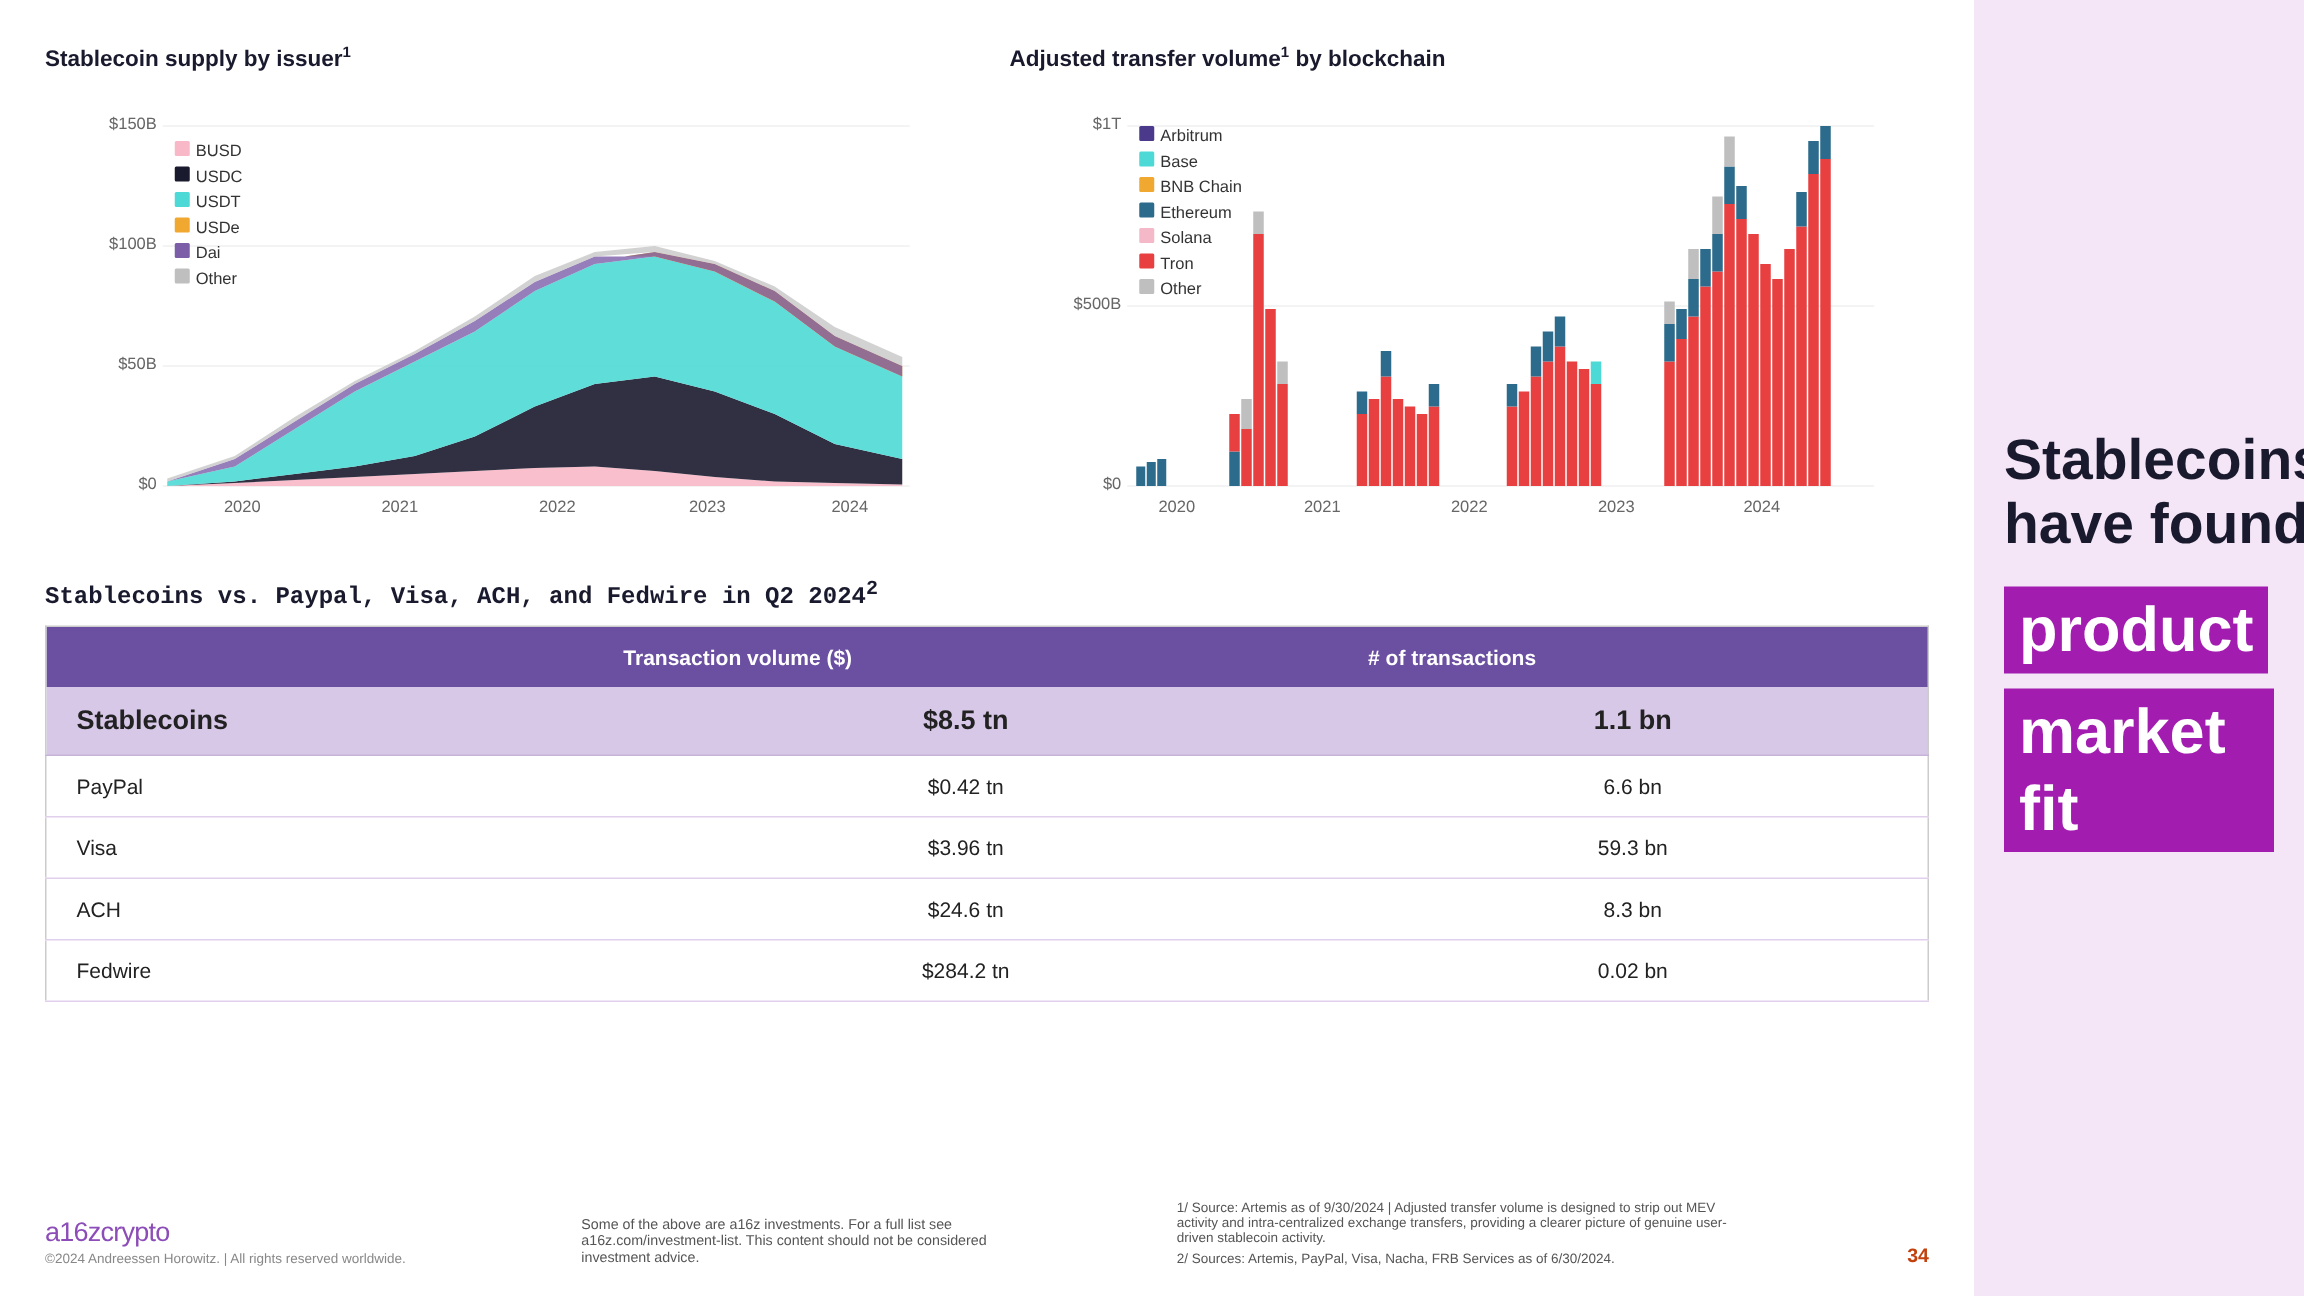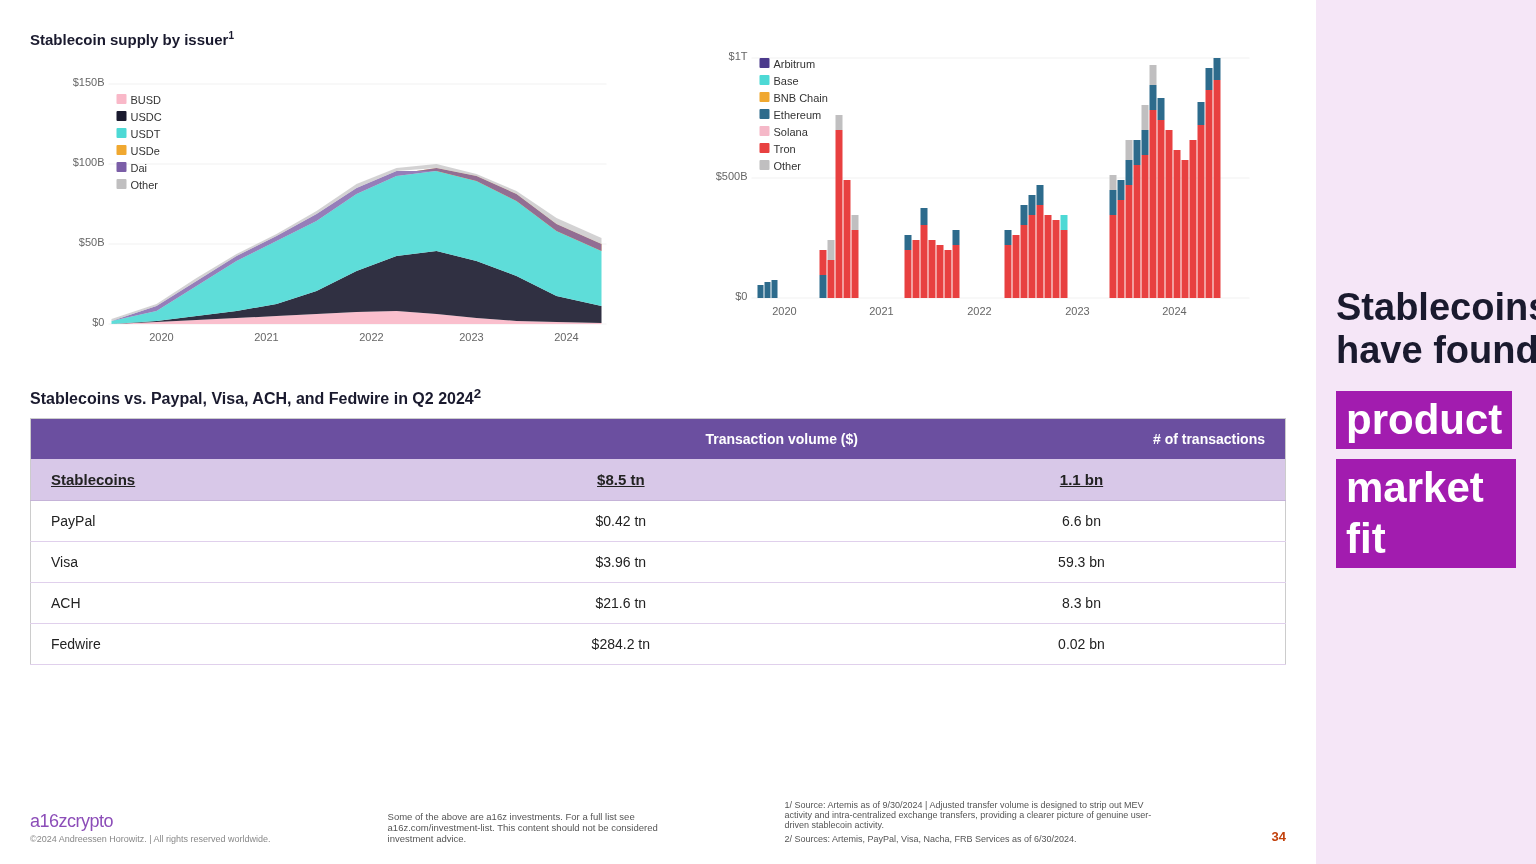--- a/index.html
+++ b/index.html
@@ -71,49 +71,49 @@
 
     
     .table-section {
       flex: 1;
     }
     .table-title {
       font-size: 16px;
       font-weight: 700;
       color: #1a1a2e;
       margin-bottom: 10px;
+      font-family: Liberation Mono, monospace;
     }
     .comparison-table {
       width: 100%;
       border-collapse: collapse;
       border: 1px solid #ccc;
     }
     .comparison-table thead tr {
       background: #6b4fa0;
       color: #fff;
     }
     .comparison-table thead th {
       padding: 12px 20px;
       font-size: 14px;
       font-weight: 600;
-      text-align: right;
+      text-align: left;
     }
     .comparison-table thead th:first-child {
       text-align: left;
     }
     .comparison-table .stablecoins-row {
       background: #d8c8e8;
     }
     .comparison-table .stablecoins-row td {
       font-weight: 700;
-      font-size: 15px;
+      font-size: 18px;
       padding: 12px 20px;
       text-align: center;
       border-bottom: 1px solid #c5b3d8;
-      text-decoration: underline;
     }
     .comparison-table .stablecoins-row td:first-child {
       text-align: left;
     }
     .comparison-table tbody tr {
       border-bottom: 1px solid #e0d0ec;
     }
     .comparison-table tbody tr td {
       padding: 12px 20px;
       font-size: 14px;
@@ -221,20 +221,23 @@
           <text x="95" y="285" font-size="11" fill="#666" text-anchor="middle">2020</text>
           <text x="200" y="285" font-size="11" fill="#666" text-anchor="middle">2021</text>
           <text x="305" y="285" font-size="11" fill="#666" text-anchor="middle">2022</text>
           <text x="405" y="285" font-size="11" fill="#666" text-anchor="middle">2023</text>
           <text x="500" y="285" font-size="11" fill="#666" text-anchor="middle">2024</text>
         </svg>
       </div>
     </div>
 
     <div class="chart-container">
+      <div class="chart-title">
+        <span>Adjusted transfer volume</span><sup>1</sup><span> by blockchain</span>
+      </div>
       <div class="chart-box" style="width:100%;height:310px;">
         <svg width="100%" height="310" viewBox="0 0 540 310">
 
           <text x="38" y="30" font-size="11" fill="#666" text-anchor="end">$1T</text>
           <text x="38" y="150" font-size="11" fill="#666" text-anchor="end">$500B</text>
           <text x="38" y="270" font-size="11" fill="#666" text-anchor="end">$0</text>
 
           <line x1="42" y1="28" x2="540" y2="28" stroke="#e0e0e0" stroke-width="0.5"></line>
           <line x1="42" y1="148" x2="540" y2="148" stroke="#e0e0e0" stroke-width="0.5"></line>
           <line x1="42" y1="268" x2="540" y2="268" stroke="#e0e0e0" stroke-width="0.5"></line>
@@ -356,21 +359,21 @@
             <td>$0.42 tn</td>
             <td>6.6 bn</td>
           </tr>
           <tr>
             <td>Visa</td>
             <td>$3.96 tn</td>
             <td>59.3 bn</td>
           </tr>
           <tr>
             <td>ACH</td>
-            <td>$21.6 tn</td>
+            <td>$24.6 tn</td>
             <td>8.3 bn</td>
           </tr>
           <tr>
             <td>Fedwire</td>
             <td>$284.2 tn</td>
             <td>0.02 bn</td>
           </tr>
         </tbody>
     </table>
   </div>

